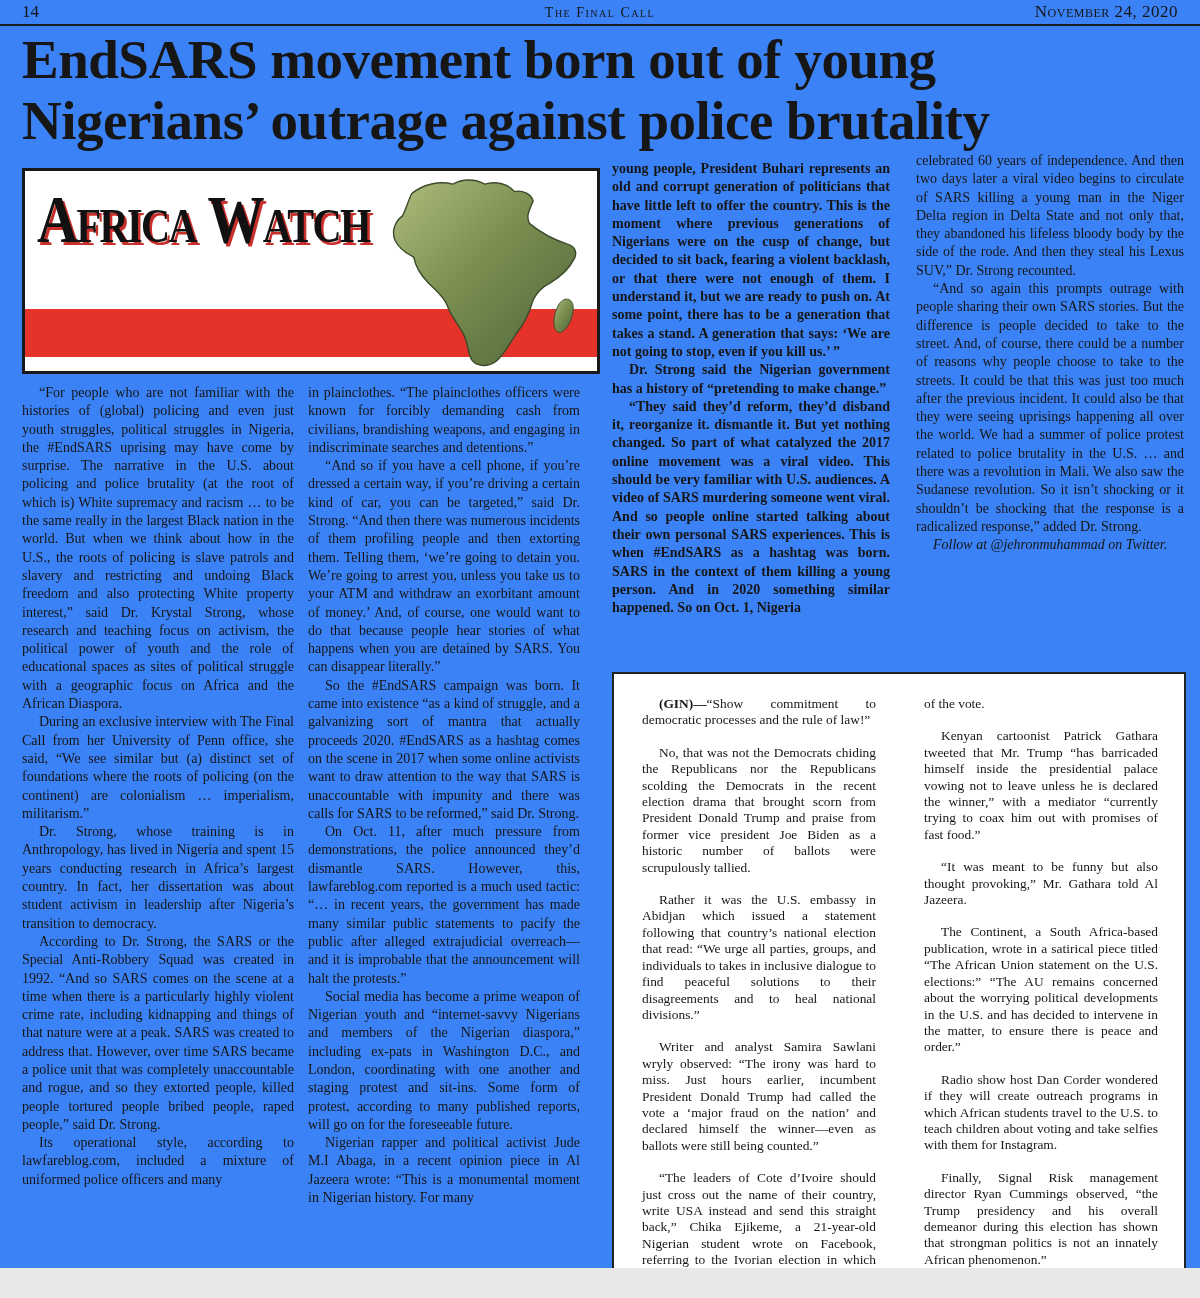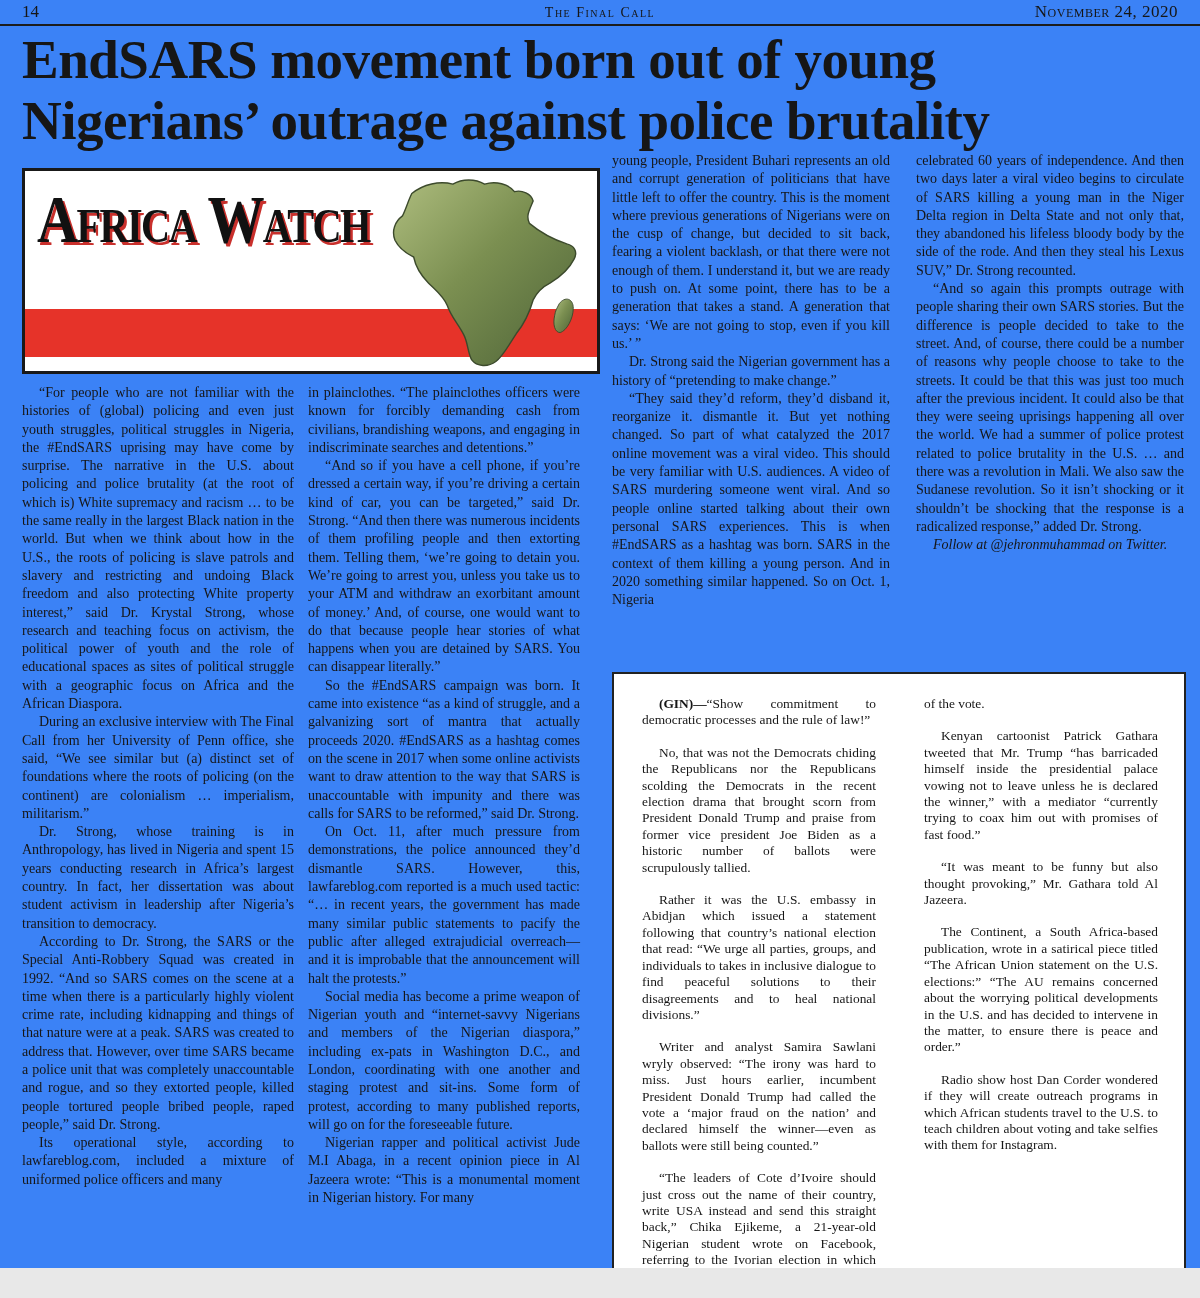--- a/index.html
+++ b/index.html
@@ -25,21 +25,21 @@
   .aw-band{position:absolute;left:0;bottom:14px;width:100%;height:48px;background:#e63329;z-index:0;}
   .aw-byline{position:absolute;left:16px;bottom:22px;z-index:3;color:#fff;
              font-family:"Liberation Sans",sans-serif;font-weight:bold;font-style:italic;font-size:28px;}
   .aw-map{position:absolute;right:2px;top:2px;height:196px;width:232px;z-index:2;}
   
   .col{position:absolute;text-align:justify;font-size:14px;line-height:18.3px;hyphens:auto;}
   .col p{margin:0;}
   .indent{text-indent:17px;}
   .col1{left:22px;top:384px;width:272px;}
   .col2{left:308px;top:384px;width:272px;}
-  .col3{left:612px;top:152px;width:278px;}
+  .col3{left:612px;top:160px;width:278px;font-weight:bold;}
   .col4{left:916px;top:152px;width:268px;}
   .follow{font-style:italic;}
   
   .emb{position:absolute;left:612px;top:672px;width:574px;height:620px;border:2px solid #222;
        background:#fff;box-sizing:border-box;overflow:hidden;}
   .emb-head{height:34px;background:#cfe7c2;border-bottom:2px solid #6aa84f;
             display:flex;align-items:center;justify-content:center;}
   .emb-title{font-family:"Liberation Sans",sans-serif;font-weight:bold;font-size:21px;color:#101810;
              transform:scaleX(.93);letter-spacing:-.3px;white-space:nowrap;}
   .emb-body{position:relative;height:540px;}
@@ -126,18 +126,19 @@
         <p class="indent">Rather it was the U.S. embassy in Abidjan which issued a statement following that country’s national election that read: “We urge all parties, groups, and individuals to takes in inclusive dialogue to find peaceful solutions to their disagreements and to heal national divisions.”</p>
         <p class="indent">Writer and analyst Samira Sawlani wryly observed: “The irony was hard to miss. Just hours earlier, incumbent President Donald Trump had called the vote a ‘major fraud on the nation’ and declared himself the winner—even as ballots were still being counted.”</p>
         <p class="indent">“The leaders of Cote d’Ivoire should just cross out the name of their country, write USA instead and send this straight back,” Chika Ejikeme, a 21-year-old Nigerian student wrote on Facebook, referring to the Ivorian election in which President Alassane Ouattara was questionably re-elected for a third term with 94 percent</p>
       </div>
       <div class="emb-col emb-colR">
         <p>of the vote.</p>
         <p class="indent">Kenyan cartoonist Patrick Gathara tweeted that Mr. Trump “has barricaded himself inside the presidential palace vowing not to leave unless he is declared the winner,” with a mediator “currently trying to coax him out with promises of fast food.”</p>
         <p class="indent">“It was meant to be funny but also thought provoking,” Mr. Gathara told Al Jazeera.</p>
         <p class="indent">The Continent, a South Africa-based publication, wrote in a satirical piece titled “The African Union statement on the U.S. elections:” “The AU remains concerned about the worrying political developments in the U.S. and has decided to intervene in the matter, to ensure there is peace and order.”</p>
         <p class="indent">Radio show host Dan Corder wondered if they will create outreach programs in which African students travel to the U.S. to teach children about voting and take selfies with them for Instagram.</p>
+        <p class="indent">Finally, Signal Risk management director Ryan Cummings observed, “the Trump presidency and his overall demeanor during this election has shown that strongman politics is not an innately African phenomenon.”</p>
       </div>
     </div>
     <div class="emb-foot"></div>
   </div>
 
 </div>
 
 </body></html>

